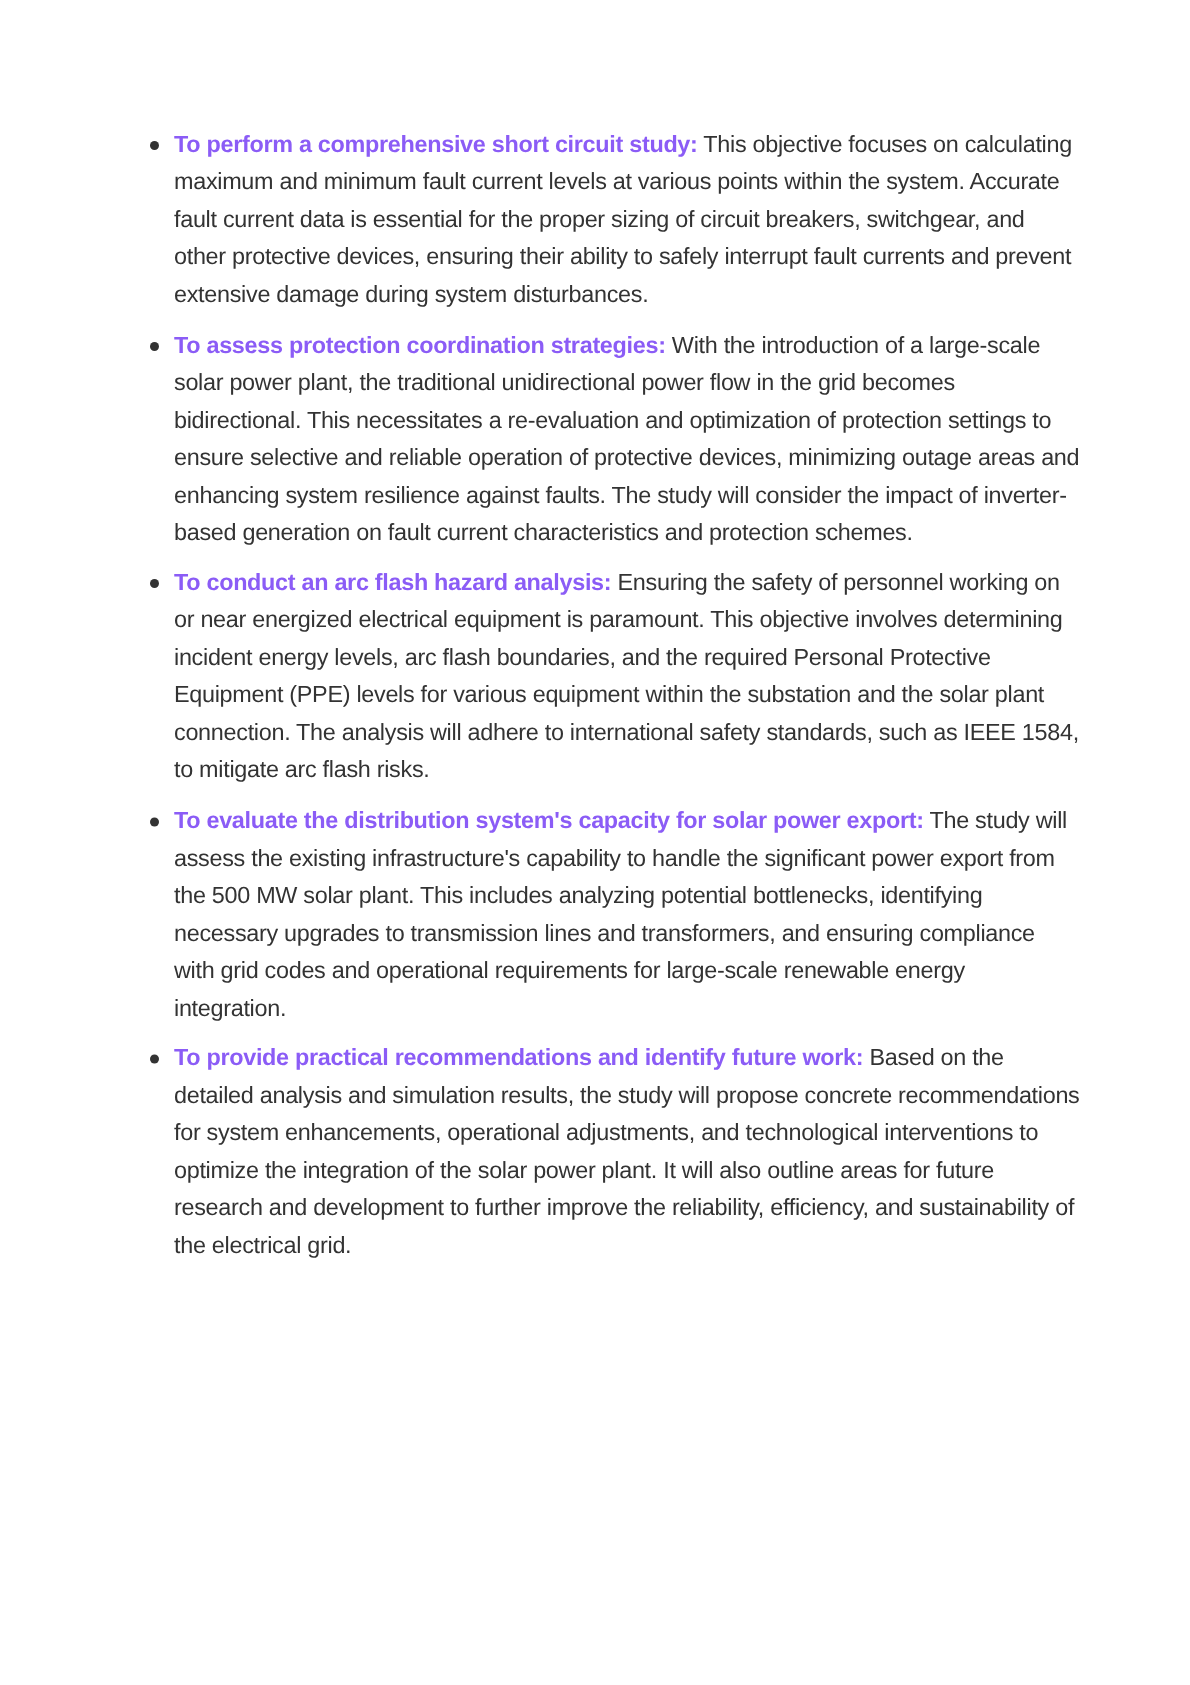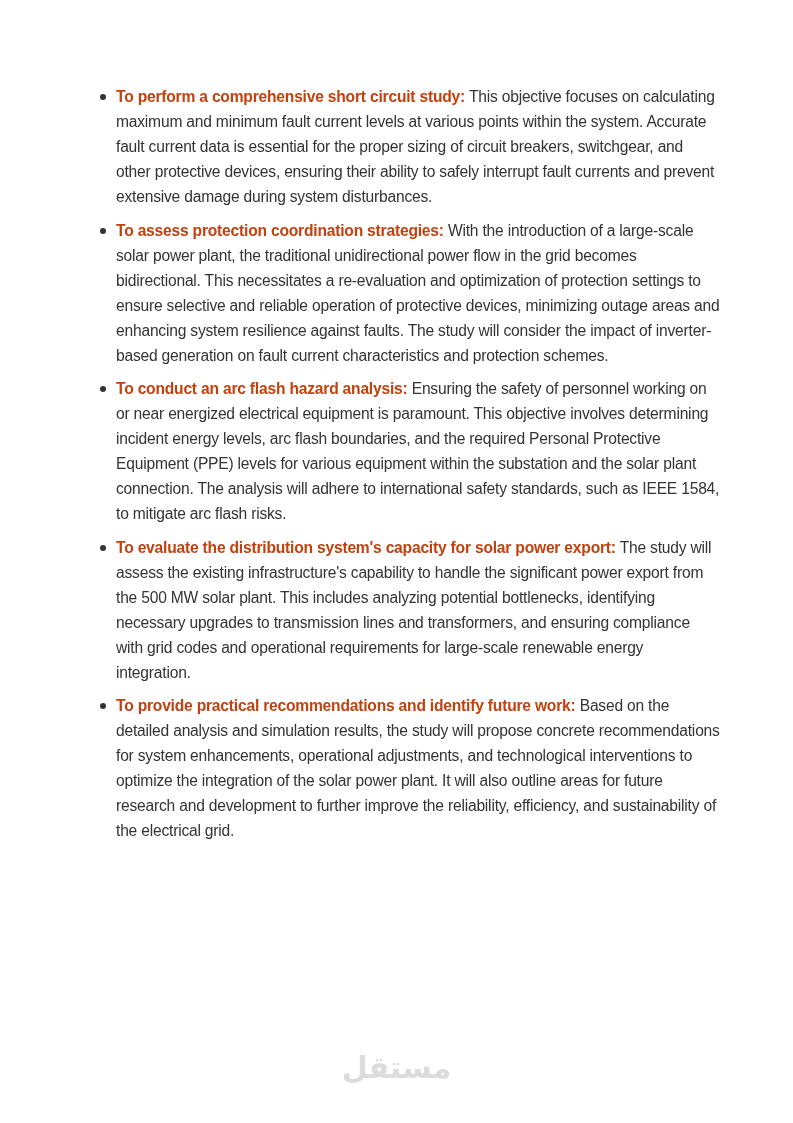--- a/index.html
+++ b/index.html
@@ -9,21 +9,21 @@
     color: #333333;
   }
   .page { position: absolute; left: 116px; top: 76px; width: 604px; }
   .para { font-size: 15.6px; line-height: 25px; margin: 0; letter-spacing: -0.2px; }
   ul.objectives { list-style: none; margin: 8px 0 0 0; padding: 0; }
   ul.objectives li { position: relative; font-size: 15.6px; line-height: 25px; margin: 0 0 8.5px 0; letter-spacing: -0.2px; }
   .bullet {
     position: absolute; left: -16px; top: 10px; width: 6px; height: 6px;
     border-radius: 50%; background: #333333;
   }
-  .lead { font-weight: bold; color: #c2410c; }
+  .lead { font-weight: bold; color: #8b5cf6; }
   .watermark {
     position: absolute; left: 0; width: 793px; top: 1052px; text-align: center;
     color: #d9d9d9;
   }
   .wm-arabic { font-family: "DejaVu Sans", sans-serif; font-size: 30px; font-weight: bold; line-height: 32px; color: #dcdcdc; }
   .wm-latin { font-family: "DejaVu Sans", sans-serif; font-size: 12px; line-height: 14px; color: #d5d5d5; letter-spacing: 0.3px; }
 </style>
 </head>
 <body>
 
@@ -47,14 +47,13 @@
       <span class="lead">To evaluate the distribution system's capacity for solar power export:</span><span> The study will assess the existing infrastructure's capability to handle the significant power export from the 500 MW solar plant. This includes analyzing potential bottlenecks, identifying necessary upgrades to transmission lines and transformers, and ensuring compliance with grid codes and operational requirements for large-scale renewable energy integration.</span>
     </li>
     <li>
       <span class="bullet"></span>
       <span class="lead">To provide practical recommendations and identify future work:</span><span> Based on the detailed analysis and simulation results, the study will propose concrete recommendations for system enhancements, operational adjustments, and technological interventions to optimize the integration of the solar power plant. It will also outline areas for future research and development to further improve the reliability, efficiency, and sustainability of the electrical grid.</span>
     </li>
   </ul>
 </div>
 
 <div class="watermark">
-  <div class="wm-arabic" dir="rtl">مستقل</div>
 </div>
 
 </body></html>

